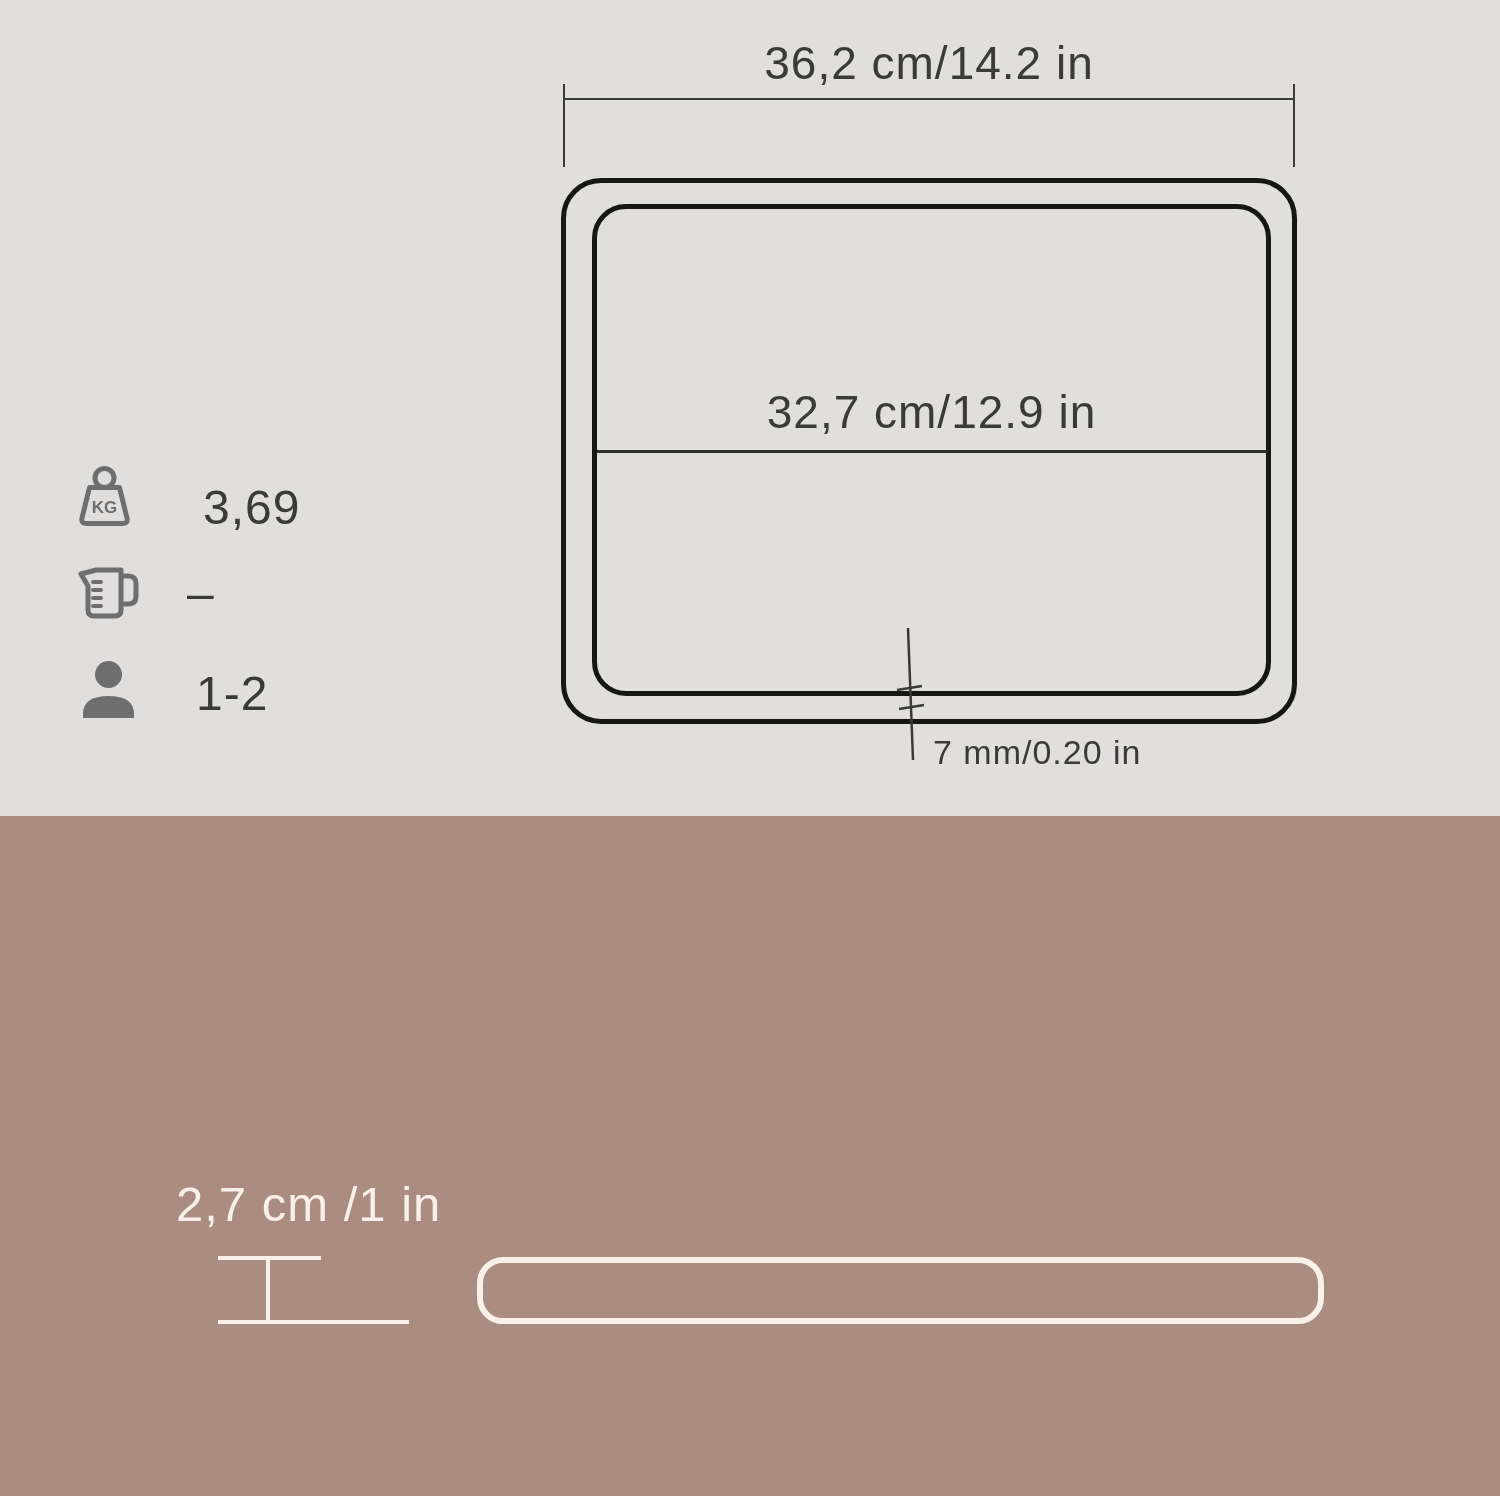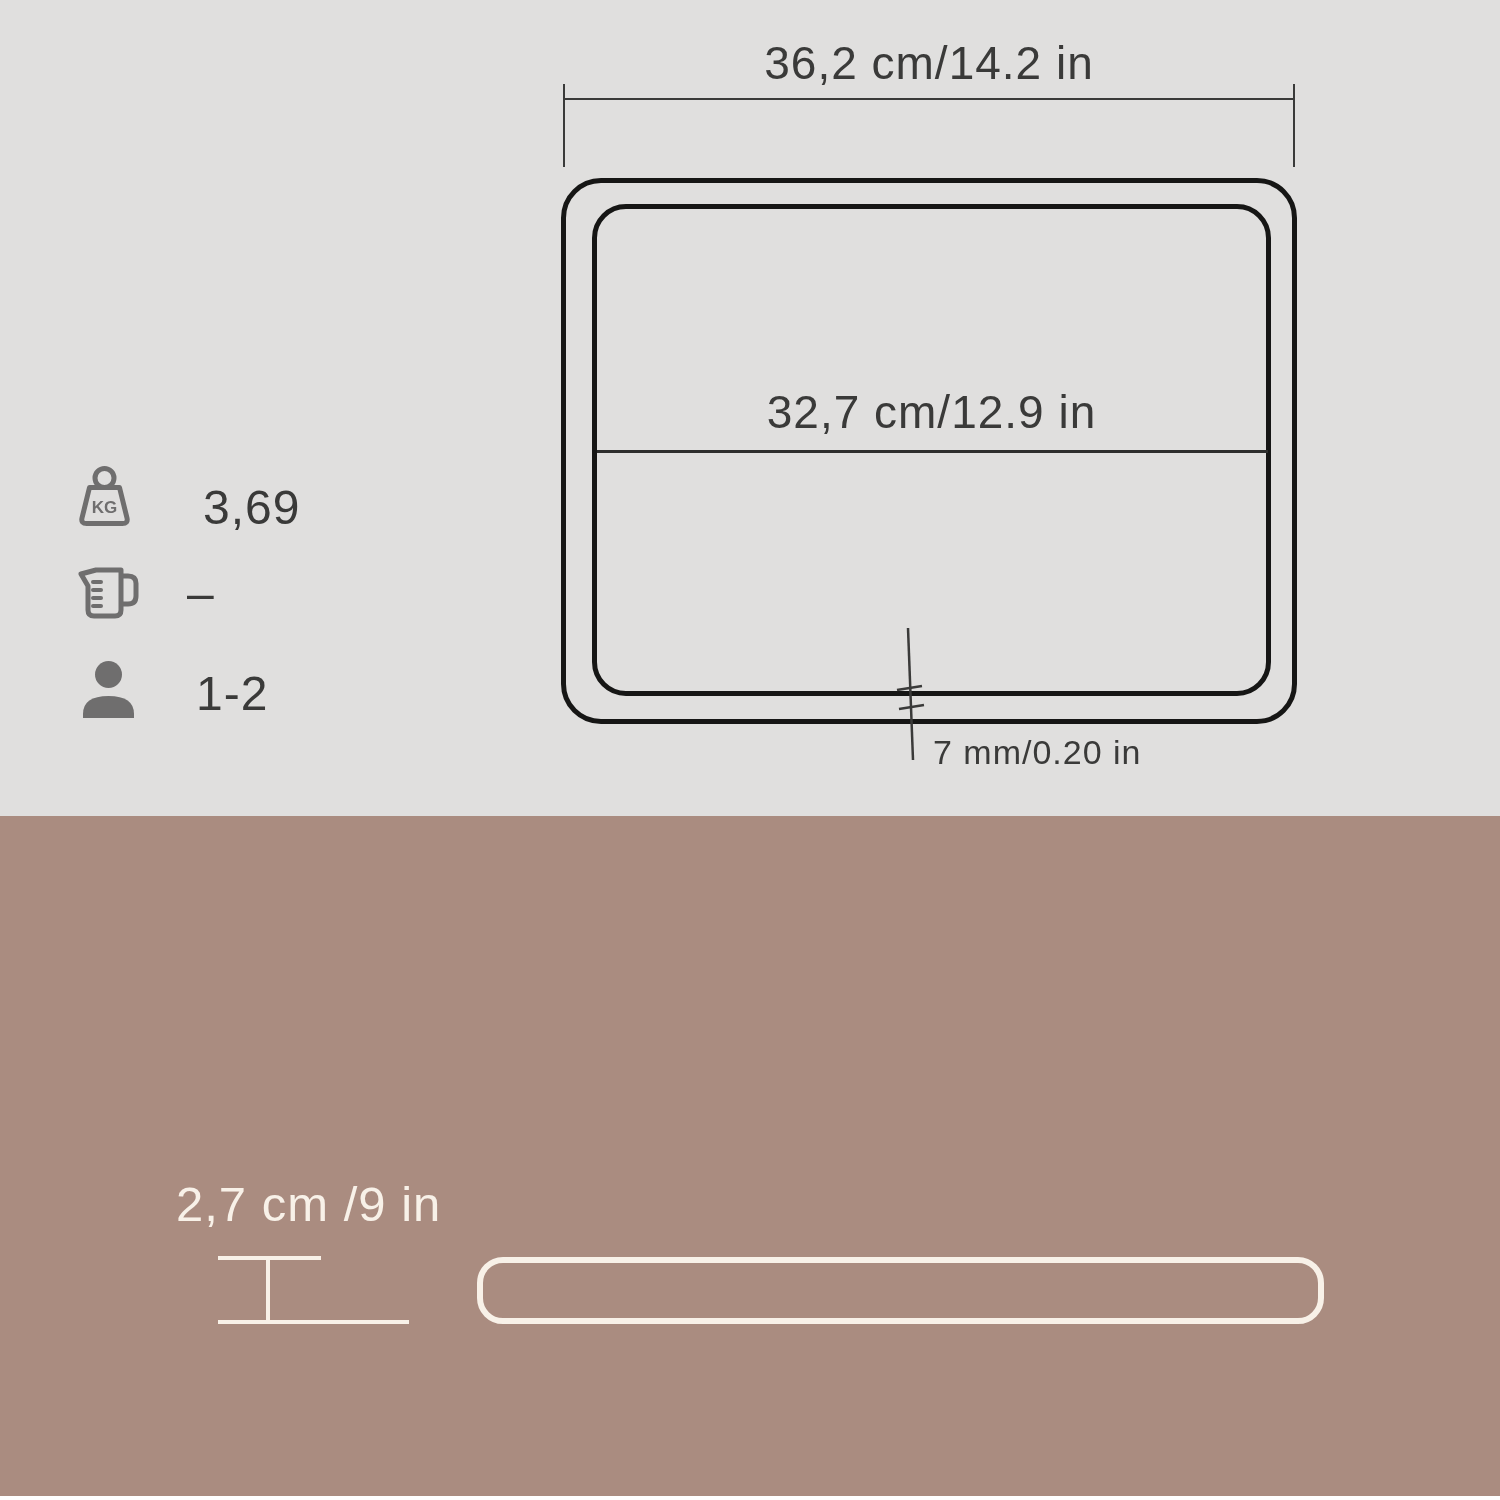--- a/index.html
+++ b/index.html
@@ -147,21 +147,21 @@
     </g>
   </svg>
   <div class="abs spec-value value-capacity">–</div>
 
   <svg class="abs spec-icon icon-person" viewBox="0 0 60 58">
     <circle cx="31.5" cy="14.5" r="13.5" fill="#6f6e6e"></circle>
     <path d="M 6,58 L 6,54 Q 6,36 31.5,36 Q 57,36 57,54 L 57,58 Z" fill="#6f6e6e"></path>
   </svg>
   <div class="abs spec-value value-servings">1-2</div>
 
-  <div class="abs height-label">2,7 cm /9 in</div>
+  <div class="abs height-label">2,7 cm /1 in</div>
 
   <div class="abs ibeam ibeam-top"></div>
   <div class="abs ibeam ibeam-vert"></div>
   <div class="abs ibeam ibeam-bottom"></div>
 
   <div class="abs tray-side"></div>
 
 </div>
 
 </body></html>

